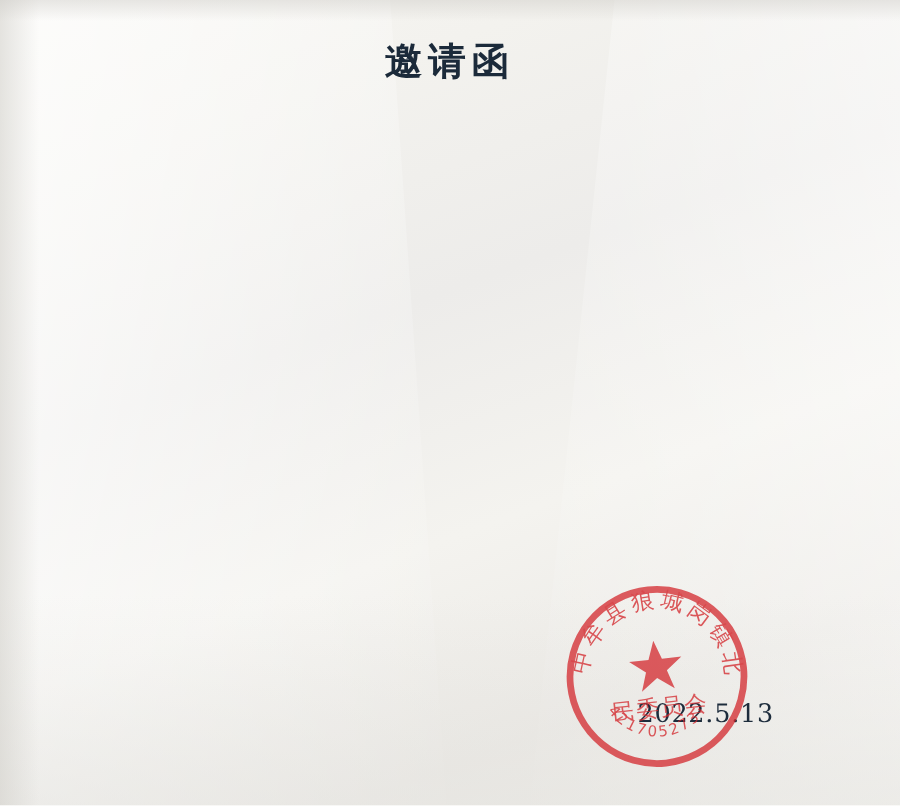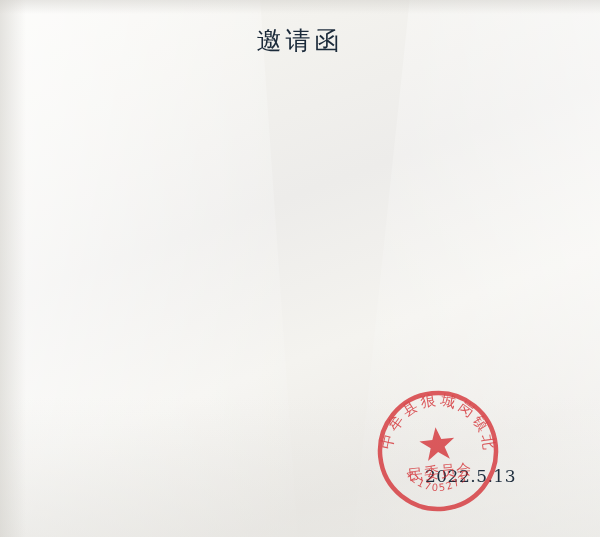--- a/index.html
+++ b/index.html
@@ -64,21 +64,21 @@
 
   .doc-title {
     position: absolute;
     top: 24px;
     left: 0;
     width: 600px;
     text-align: center;
     font-size: 25px;
     letter-spacing: 4px;
     color: #1b2a3a;
-    font-weight: 400;
+    font-weight: 700;
     font-family: "DejaVu Serif", "Liberation Serif", serif;
   }
 
   .salutation {
     position: absolute;
     top: 92px;
     left: 46px;
     font-size: 17.5px;
     color: #1d2c3c;
     letter-spacing: 0.5px;

